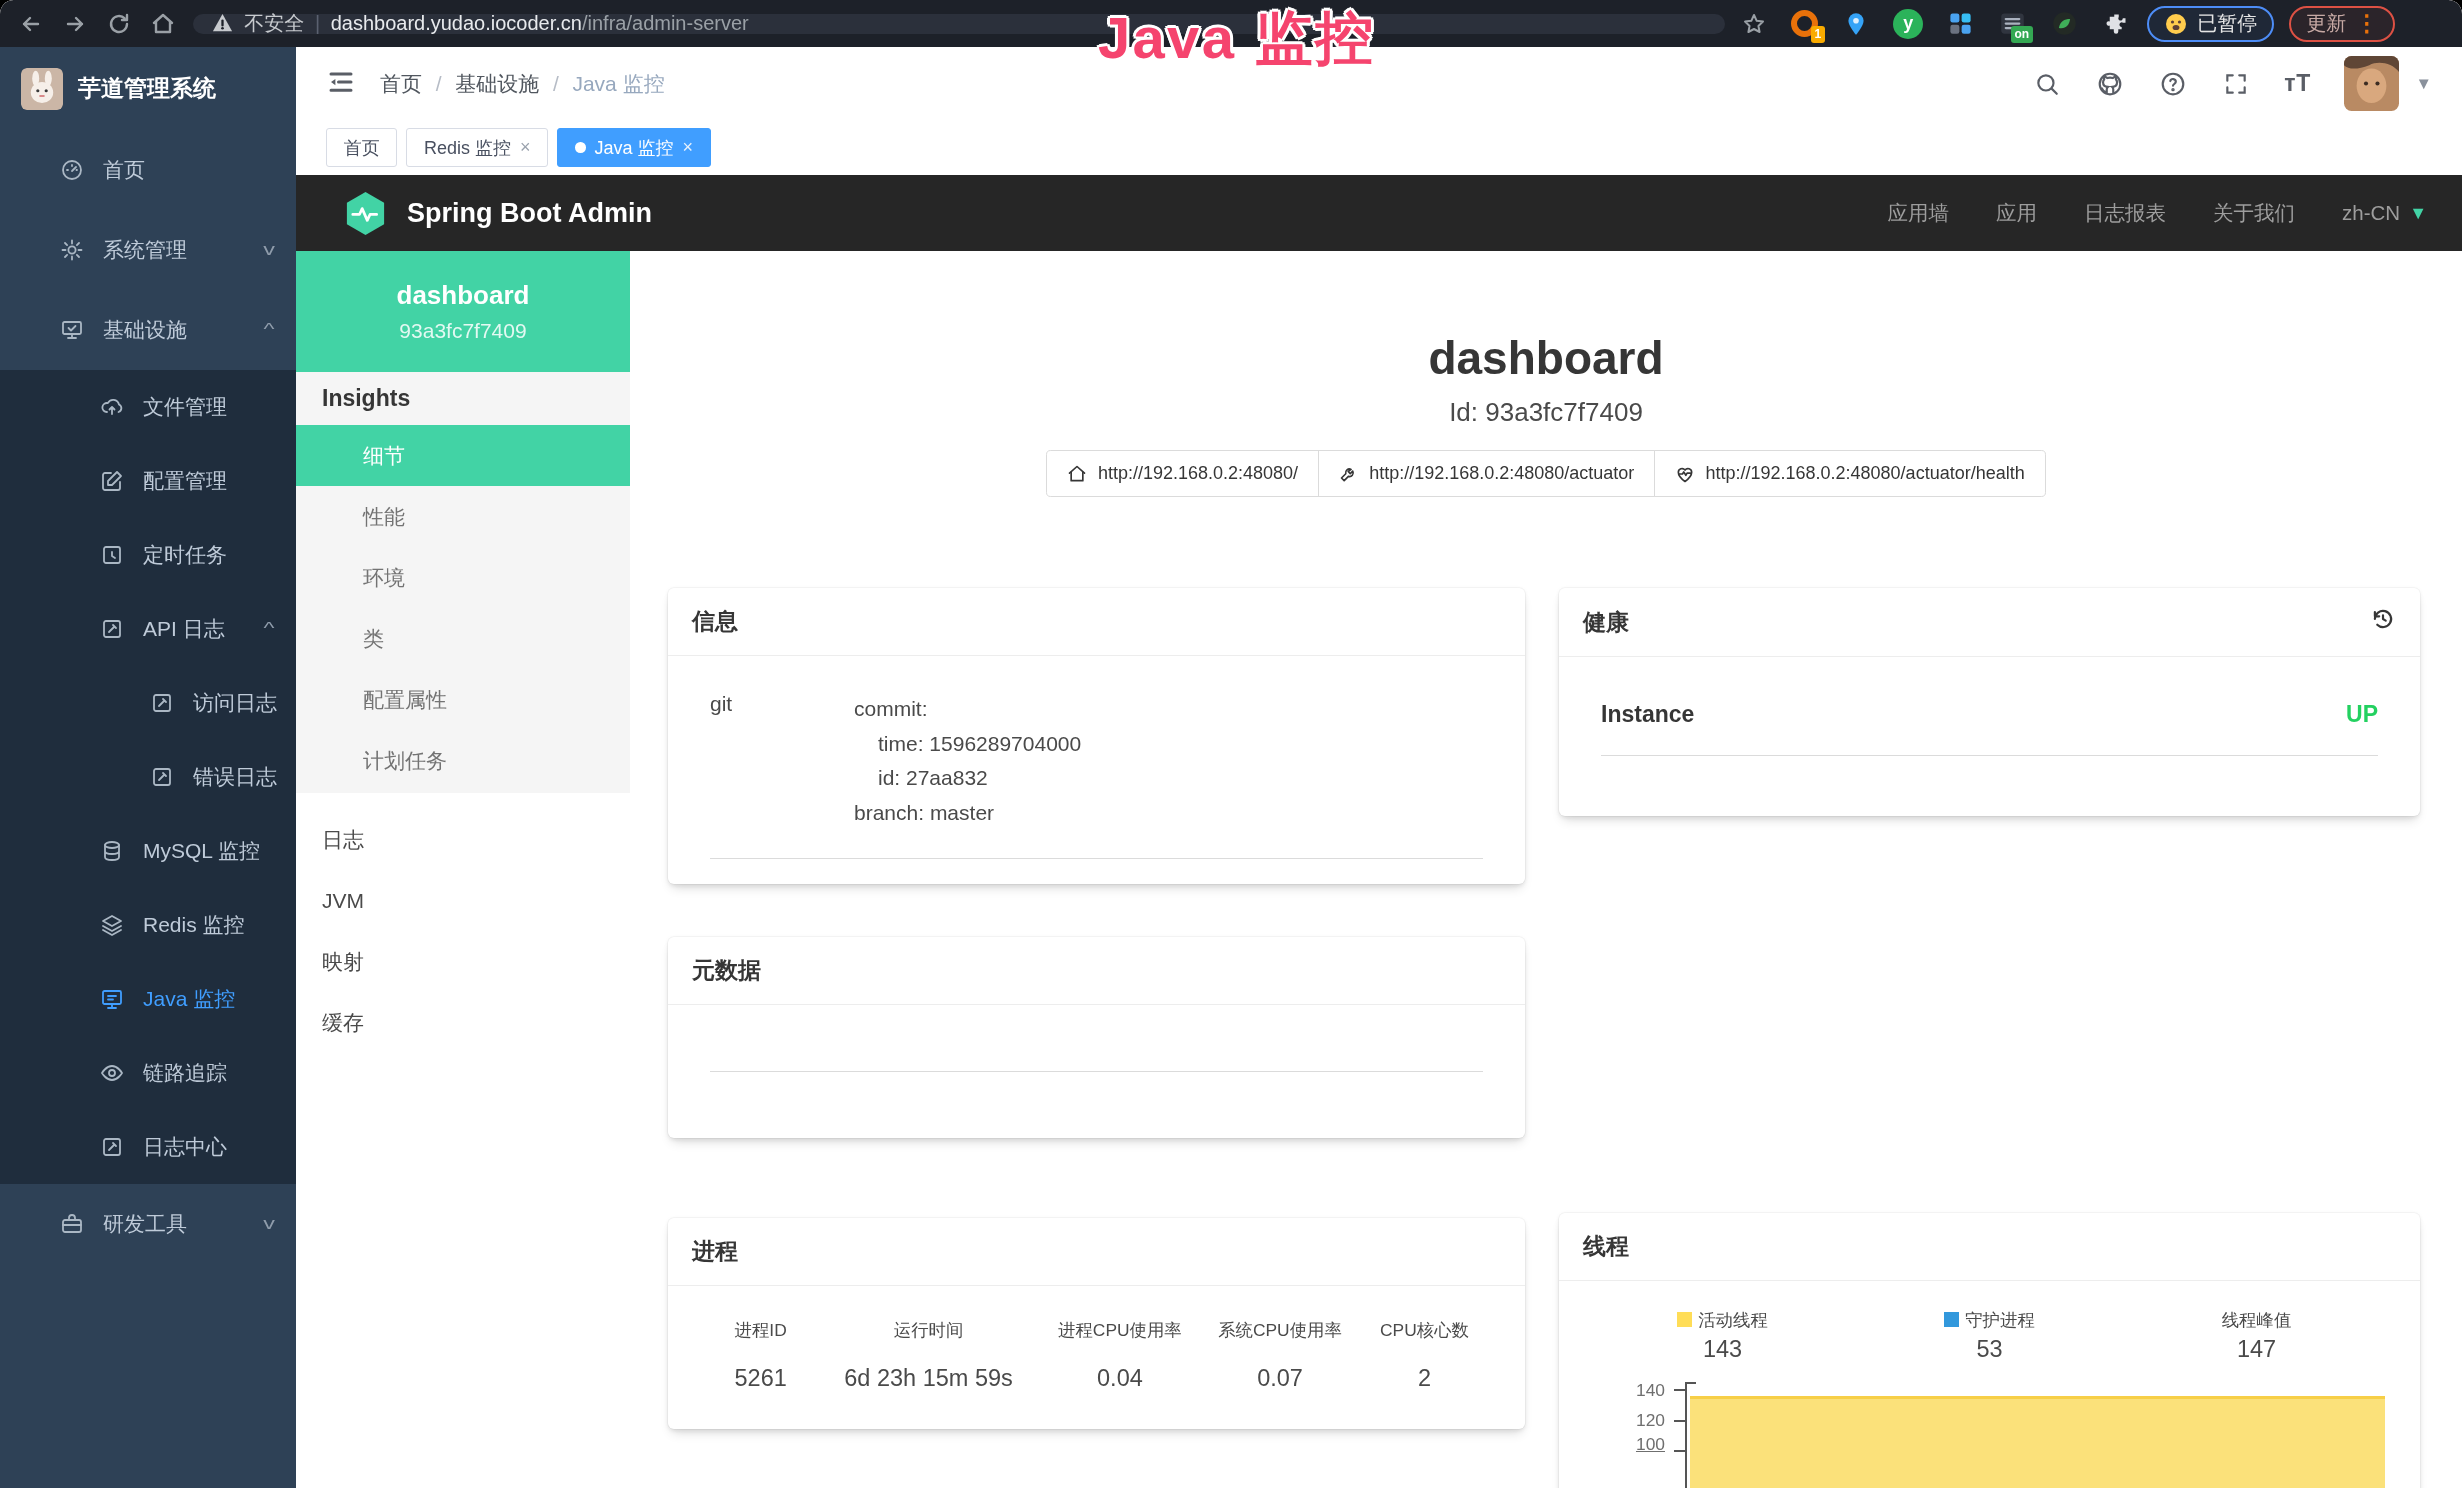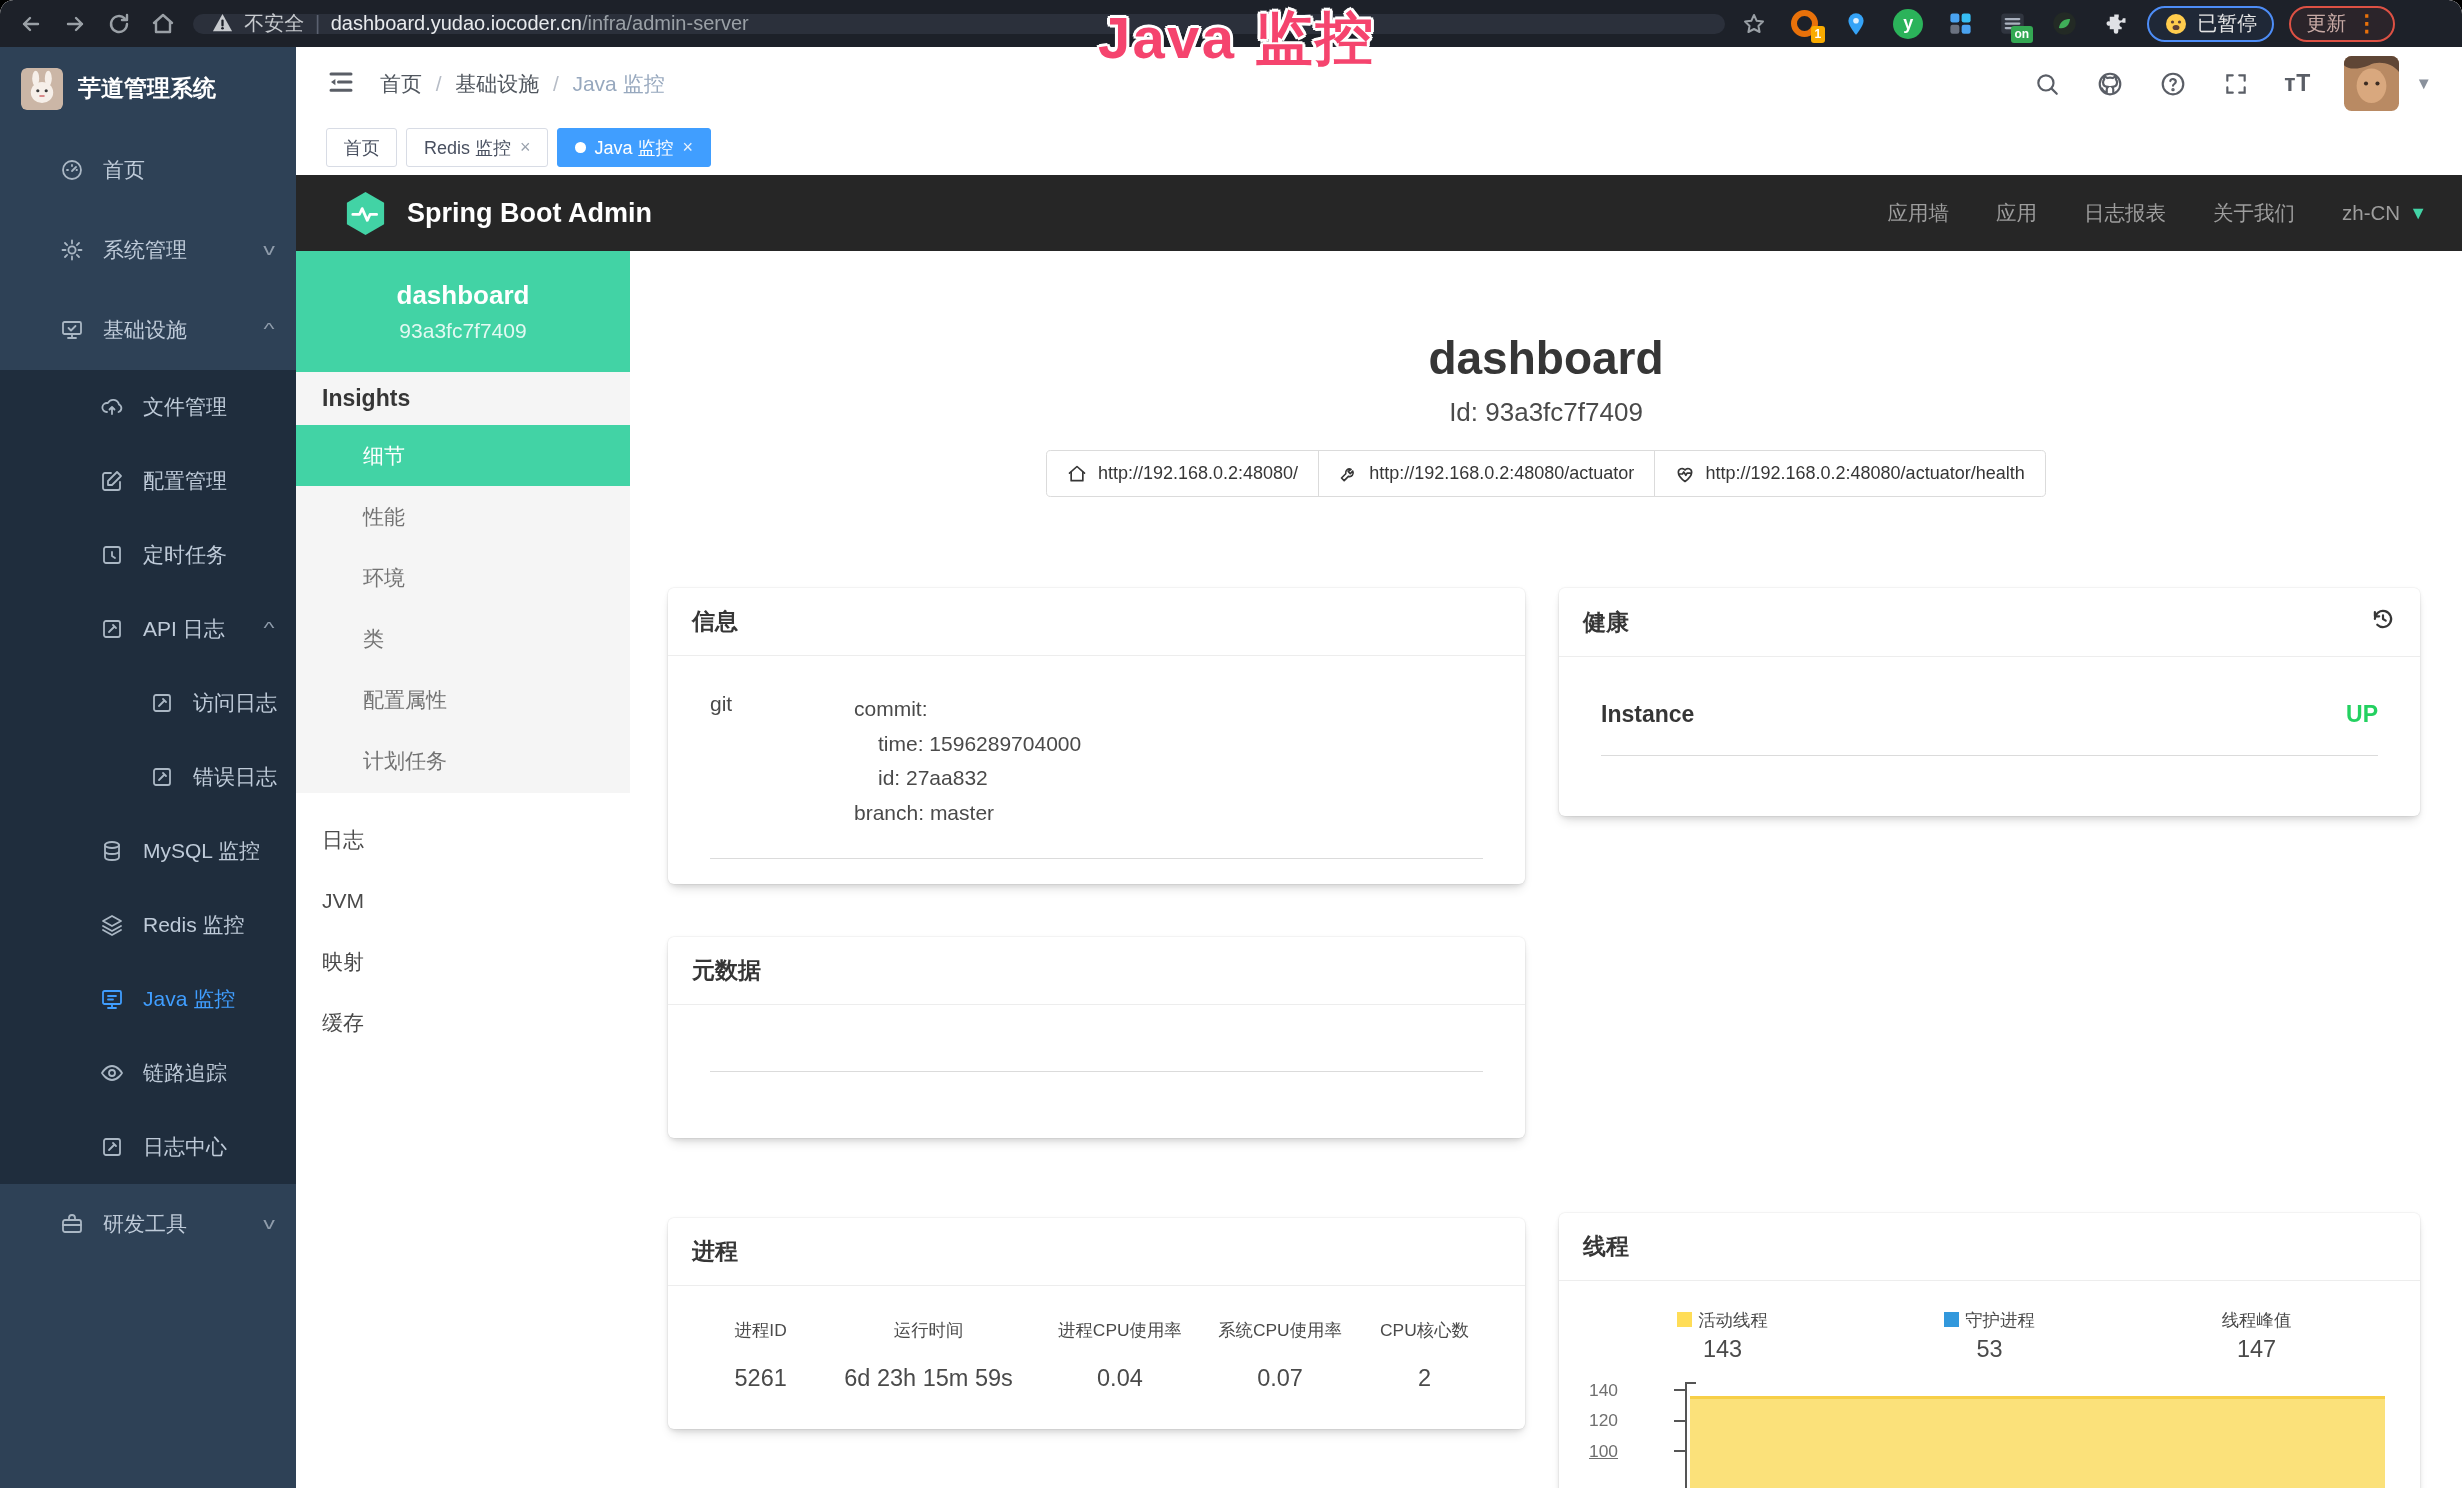--- a/index.html
+++ b/index.html
@@ -148,21 +148,21 @@
   .proc-vals { margin-top:23px; }
   .c1{width:14%;} .c2{width:29%;} .c3{width:20%;} .c4{width:21%;} .c5{width:16%;}
 
   .thr-body { padding:26.5px 30px 0; }
   .legend-row { display:flex; }
   .legend-cell { flex:1; text-align:center; font-size:17.4px; color:#4a4a4a; }
   .sq { display:inline-block; width:15px; height:15px; margin-right:6px; vertical-align:-1.5px; }
   .legend-vals { display:flex; margin-top:4px; }
   .legend-vals > div { flex:1; text-align:center; font-size:23.5px; color:#4a4a4a; }
   .thr-chart { position:relative; margin-top:18px; height:228px; }
-  .yt { position:absolute; left:0; width:76px; font-size:17.4px; color:#6f6f6f; line-height:18px; }
+  .yt { position:absolute; left:0; width:76px; text-align:right; font-size:17.4px; color:#6f6f6f; line-height:18px; }
   .tickmark { position:absolute; left:85px; width:10.6px; height:2.3px; background:#555; }
   .axis { position:absolute; left:96px; top:1.5px; bottom:-46px; width:2.3px; background:#555; }
   .axis-cap { position:absolute; left:96px; top:1.5px; width:10.6px; height:2.3px; background:#555; }
   .band { position:absolute; left:101px; right:4.6px; top:15px; height:319px;
     background:#fbe17a; border-top:3.8px solid #f7cf47; }
 </style>
 </head>
 <body>
 
 <div class="screen">
@@ -661,21 +661,21 @@
                 </div>
               </div>
               <div class="legend-vals">
                 <div>143</div>
                 <div>53</div>
                 <div>147</div>
               </div>
               <div class="thr-chart">
                 <span class="yt" style="top:0;">140</span>
                 <span class="yt" style="top:30px;">120</span>
-                <span class="yt" style="top:61px;text-decoration:underline;">100</span>
+                <span class="yt" style="top:54px;text-decoration:underline;">100</span>
                 <span class="tickmark" style="top:8.3px;"></span>
                 <span class="tickmark" style="top:39px;"></span>
                 <span class="tickmark" style="top:69px;"></span>
                 <span class="axis"></span>
                 <span class="axis-cap"></span>
                 <div class="band"></div>
               </div>
             </div>
           </div>
 

